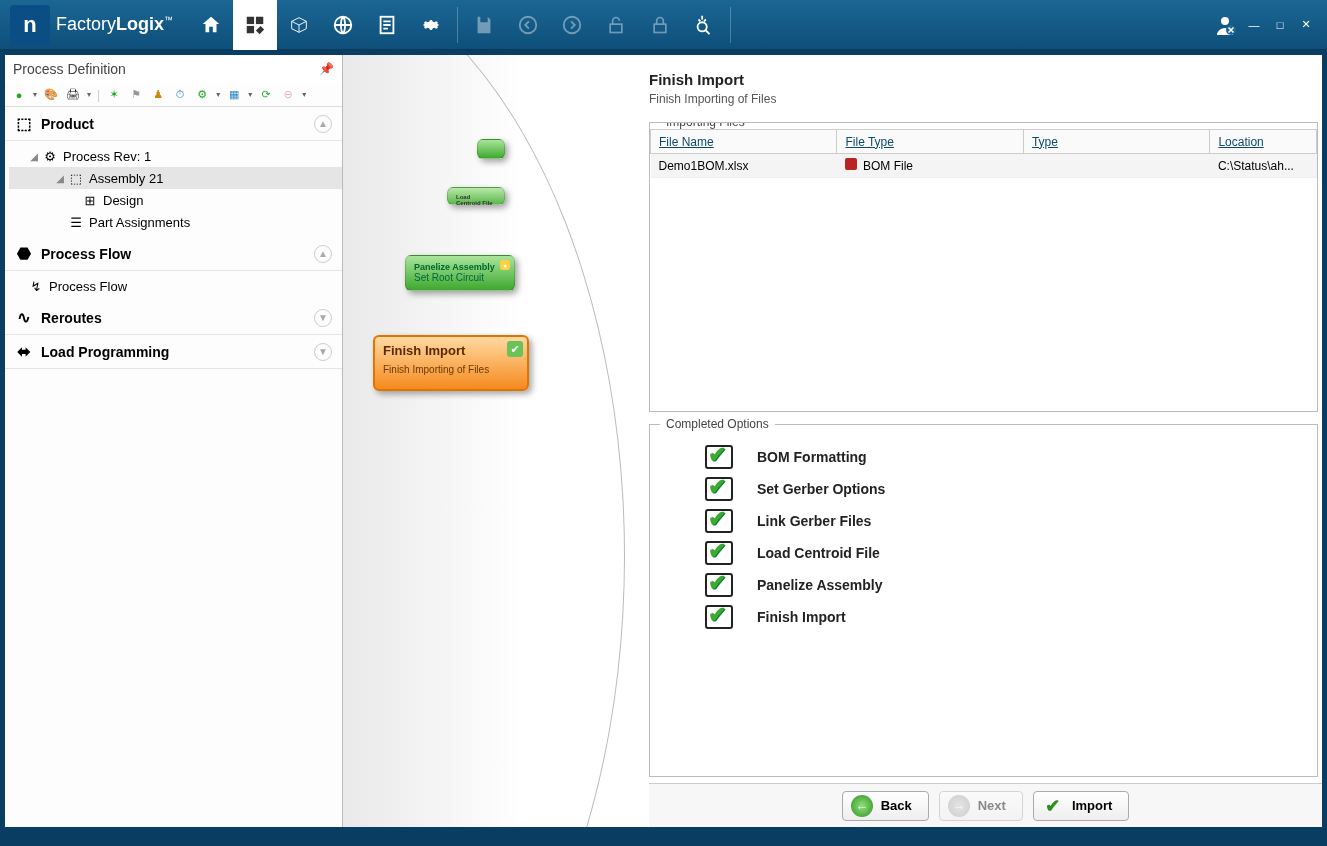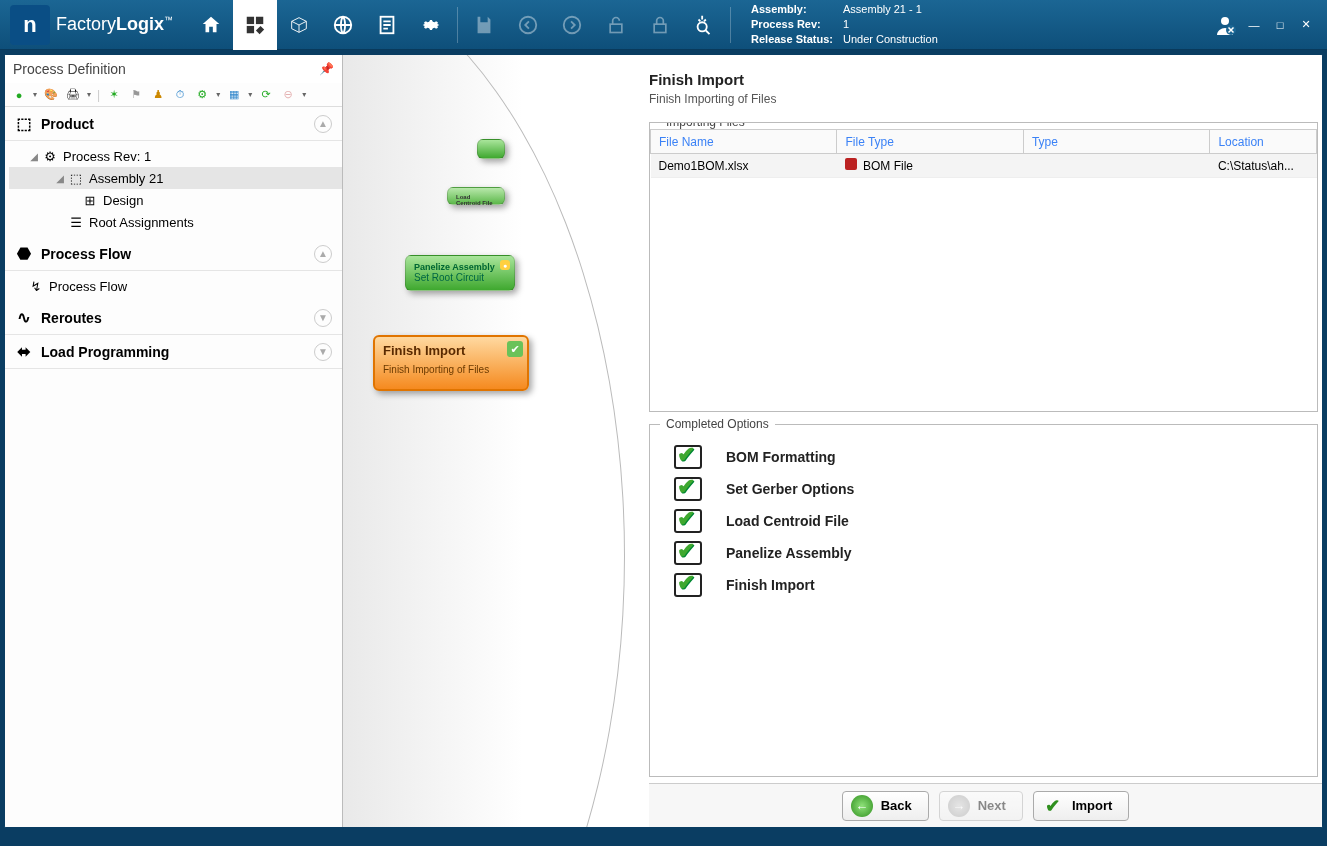--- a/index.html
+++ b/index.html
@@ -59,25 +59,25 @@
 
 .detail-zone { flex: 1; display: flex; flex-direction: column; padding: 12px 0 0 6px; }
 .detail-header { padding: 4px 0 10px 0; }
 .detail-header h2 { font-size: 15px; color:#222; }
 .detail-header .sub { font-size: 12px; color: #555; margin-top: 4px; }
 
 .group-box { border: 1px solid #bbb; margin: 6px 4px 6px 0; position:relative; padding-top: 6px;}
 .group-box .legend { position:absolute; top:-8px; left:10px; background:#fff; padding:0 6px; font-size:12px; color:#444;}
 .files-box { height: 290px; overflow:auto;}
 .files-table { width: 100%; border-collapse: collapse; font-size: 12px; }
-.files-table th { text-align:left; font-weight:400; color:#3b82f6; padding: 4px 8px; border:1px solid #ccc; background:#fafafa; height:24px;}
+.files-table th { text-align:left; font-weight:400; color:#0c4a6e; padding: 4px 8px; border:1px solid #ccc; background:#fafafa; height:24px;text-decoration:underline;}
 .files-table td { padding: 4px 8px; border-bottom:1px solid #eee; height:22px; background:#f4f4f4;}
 .bom-icon { display:inline-block; width:12px; height:12px; background:#b22; margin-right:6px; border-radius:2px;}
 
-.completed-box { flex:1; display:flex; flex-direction:column;}
+.completed-box { flex:1; display:flex; flex-direction:column;padding-left:31px;}
 .completed-list { padding: 10px 24px; }
 .comp-row { display:flex; align-items:center; height: 32px; font-size:14px; font-weight:600; color:#222;}
 .comp-chk { width:28px; height:24px; margin-right: 24px; position:relative;}
 .comp-chk::before{content:""; position:absolute; inset:0; border:2px solid #222; border-radius:3px;}
 .comp-chk::after{content:"✔"; position:absolute; left:3px; top:-3px; font-size:22px; color:#3fa82f; text-shadow:1px 1px 0 #083;}
 
 .footer { height: 44px; border-top: 1px solid #ccc; display:flex; align-items:center; justify-content:center; gap:10px; background:#f7f7f7;}
 .ft-btn { height:30px; padding:0 16px 0 8px; border:1px solid #aaa; border-radius:4px; background:linear-gradient(#fff,#eee); display:flex; align-items:center; gap:8px; font-size:13px; cursor:pointer; font-weight:600;}
 .ft-btn.disabled { opacity:0.45; cursor:default;}
 .ft-ico { width:22px; height:22px; border-radius:50%; display:flex; align-items:center; justify-content:center; color:#fff; font-weight:bold;}
@@ -168,34 +168,20 @@
           </svg>
         </div>
       <div class="tb-btn">
           <svg width="22" height="22" viewBox="0 0 24 24" fill="none" stroke="#fff" stroke-width="2">
             <circle cx="10" cy="14" r="5"></circle>
             <path d="M14 18l4 4M10 2v4M6 6l2 2M14 6l-2 2"></path>
           </svg>
         </div>
       <div class="tb-sep"></div>
     </div>
-    <div class="status-block">
-      <div class="row">
-          <span class="lbl">Assembly:</span>
-          <span>Assembly 21 - 1</span>
-        </div>
-      <div class="row">
-          <span class="lbl">Process Rev:</span>
-          <span>1</span>
-        </div>
-      <div class="row">
-          <span class="lbl">Release Status:</span>
-          <span>Under Construction</span>
-        </div>
-    </div>
     <div class="right-icons">
       <div>
           <svg width="24" height="24" viewBox="0 0 24 24" fill="#fff">
             <circle cx="12" cy="8" r="4"></circle>
             <path d="M4 22c0-4 4-7 8-7s8 3 8 7z"></path>
             <circle cx="18" cy="17" r="5" fill="#1b6694"></circle>
             <path d="M15.5 14.5l5 5M20.5 14.5l-5 5" stroke="#fff" stroke-width="1.5"></path>
           </svg>
         </div>
       <div class="win-ctrl">—</div>
@@ -247,21 +233,21 @@
             <span class="tree-icon">⬚</span>
             <span>Assembly 21</span>
           </div>
         <div class="tree-item ind3">
             <span class="tree-icon">⊞</span>
             <span>Design</span>
           </div>
         <div class="tree-item ind2">
             <span class="tree-ind"></span>
             <span class="tree-icon">☰</span>
-            <span>Root Assignments</span>
+            <span>Part Assignments</span>
           </div>
       </div>
 
       <div class="section-row">
         <span class="sec-icon">⬣</span>
         <span>Process Flow</span>
         <span class="arrow">▲</span>
       </div>
       <div class="tree">
         <div class="tree-item ind1">
@@ -335,20 +321,24 @@
             <div class="comp-row">
                 <span class="comp-chk"></span>
                 <span>BOM Formatting</span>
               </div>
             <div class="comp-row">
                 <span class="comp-chk"></span>
                 <span>Set Gerber Options</span>
               </div>
             <div class="comp-row">
                 <span class="comp-chk"></span>
+                <span>Link Gerber Files</span>
+              </div>
+            <div class="comp-row">
+                <span class="comp-chk"></span>
                 <span>Load Centroid File</span>
               </div>
             <div class="comp-row">
                 <span class="comp-chk"></span>
                 <span>Panelize Assembly</span>
               </div>
             <div class="comp-row">
                 <span class="comp-chk"></span>
                 <span>Finish Import</span>
               </div>

